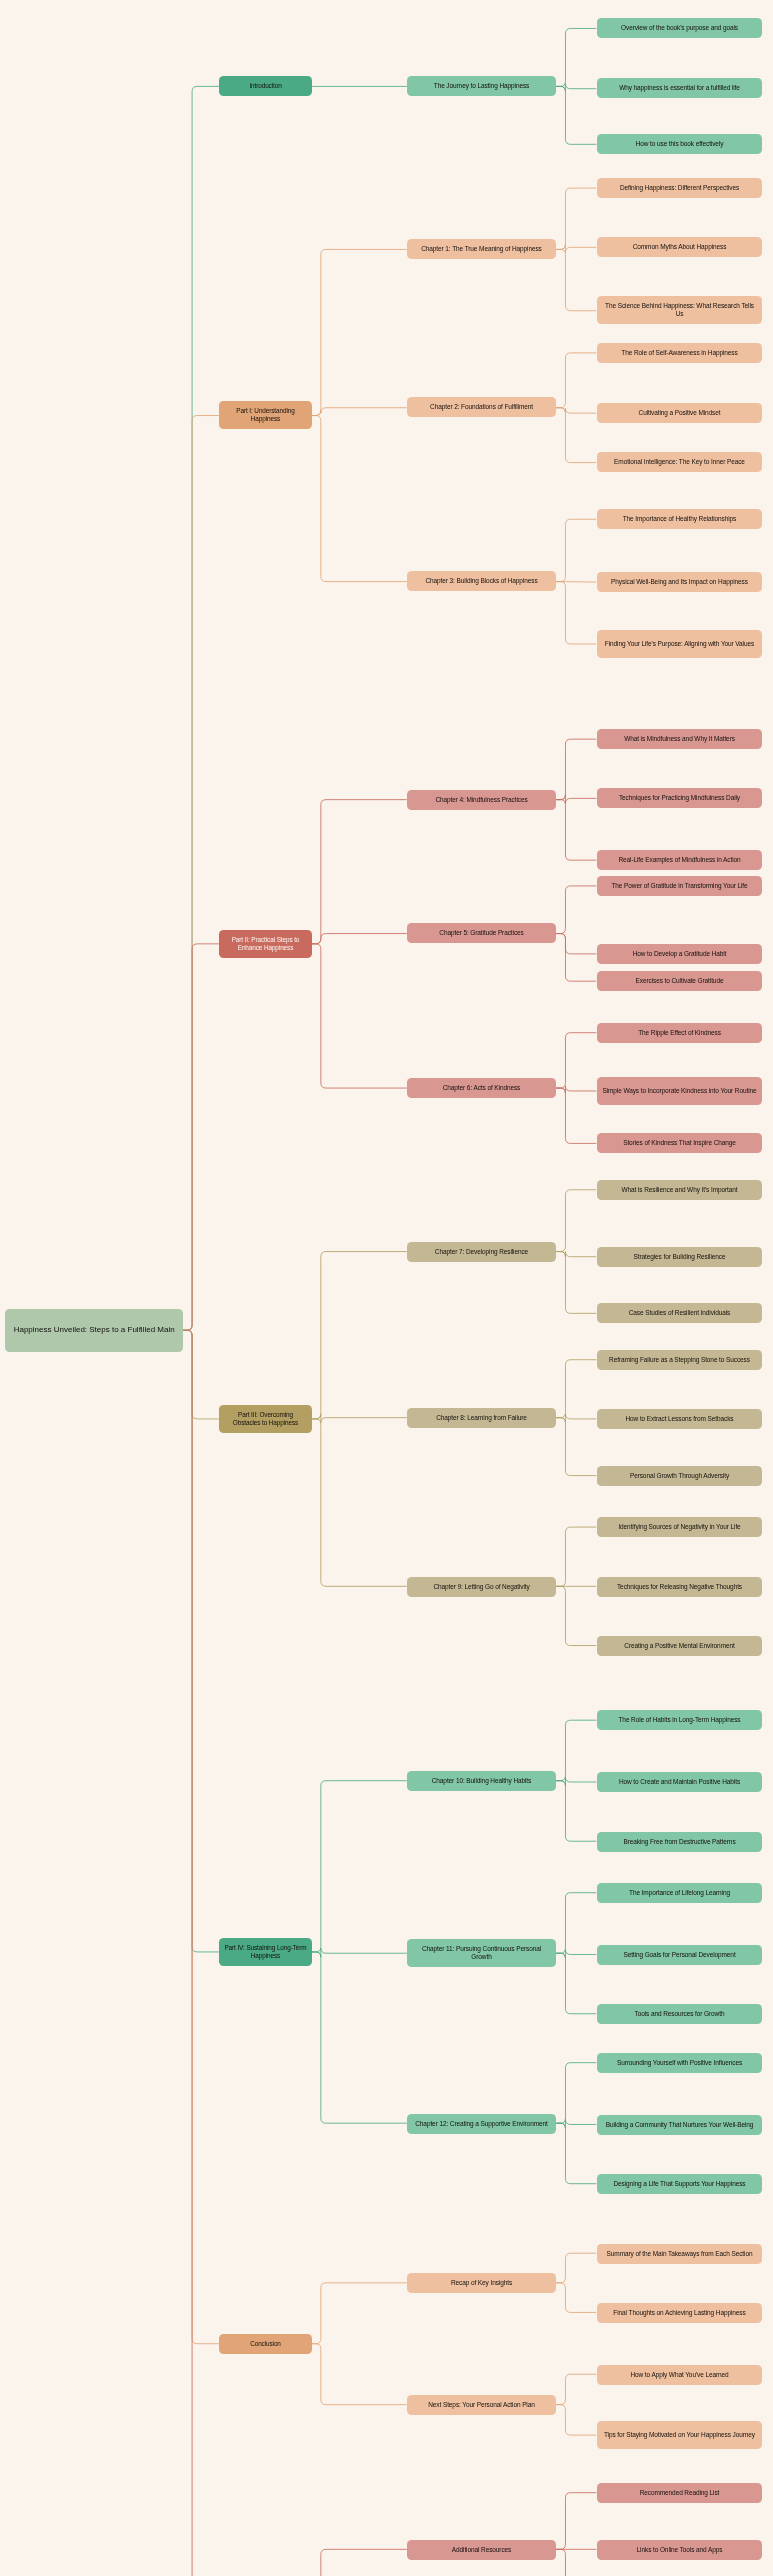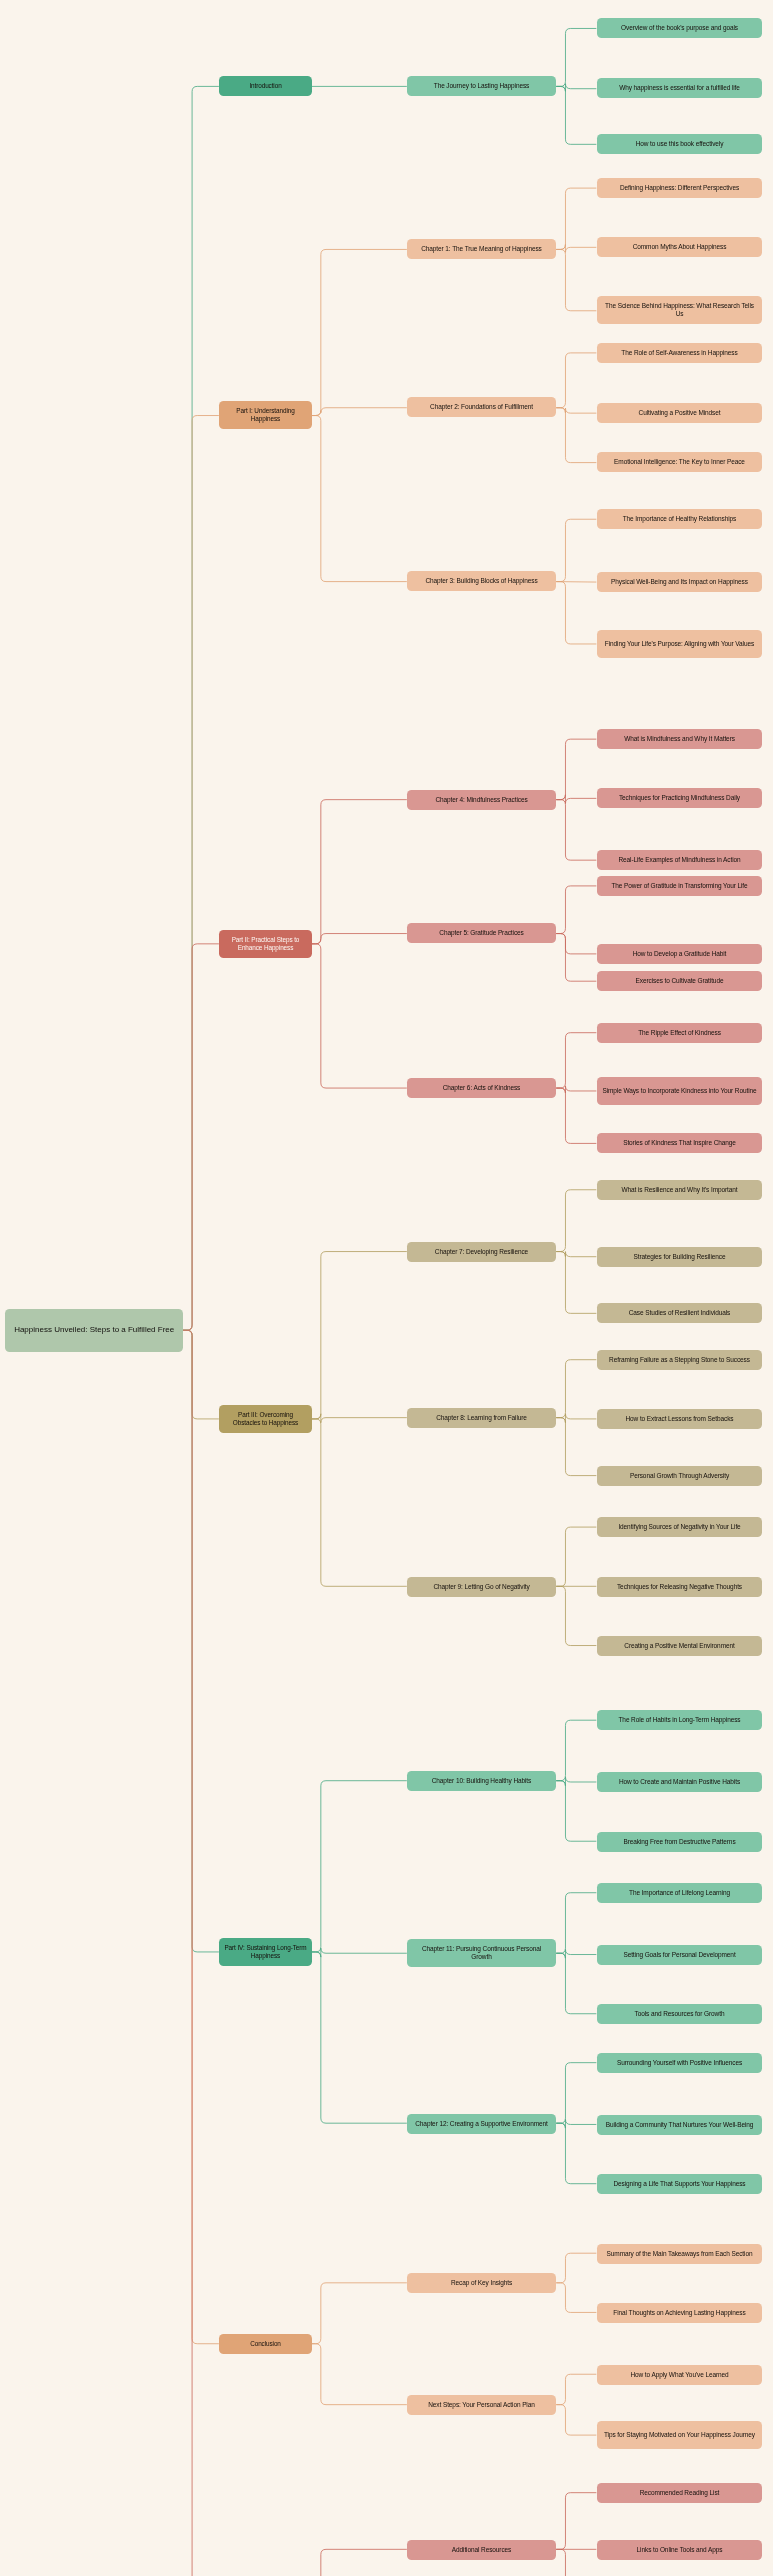--- a/index.html
+++ b/index.html
@@ -122,21 +122,21 @@
       <path d="M 1080 4949.19 L 1088 4949.19 Q 1098 4949.19 1098 4939.19 L 1098 4849.19 Q 1098 4839.19 1108 4839.19 L 1158 4839.19" fill="none" stroke="#c96a5e" stroke-width="1.6"></path>
       <path d="M 1080 4949.19 L 1158 4949.19" fill="none" stroke="#c96a5e" stroke-width="1.6"></path>
       <path d="M 1080 4949.19 L 1088 4949.19 Q 1098 4949.19 1098 4959.19 L 1098 5049.19 Q 1098 5059.19 1108 5059.19 L 1158 5059.19" fill="none" stroke="#c96a5e" stroke-width="1.6"></path>
       <path d="M 605 5044.19 L 613 5044.19 Q 623 5044.19 623 5034.19 L 623 4959.19 Q 623 4949.19 633 4949.19 L 790 4949.19" fill="none" stroke="#c96a5e" stroke-width="1.6"></path>
       <path d="M 605 5044.19 L 613 5044.19 Q 623 5044.19 623 5034.19 L 623 5039.19 Q 623 5029.19 633 5029.19 L 790 5029.19" fill="none" stroke="#c96a5e" stroke-width="1.6"></path>
       <path d="M 605 5044.19 L 613 5044.19 Q 623 5044.19 623 5054.19 L 623 5129.19 Q 623 5139.19 633 5139.19 L 790 5139.19" fill="none" stroke="#c96a5e" stroke-width="1.6"></path>
       <path d="M 355 2582 L 363 2582 Q 373 2582 373 2592 L 373 5034.19 Q 373 5044.19 383 5044.19 L 425 5044.19" fill="none" stroke="#c96a5e" stroke-width="1.6"></path>
     </svg>
   <div id="nodes-layer">
       <div class="node root" style="left: 5.2px; top: 1309px; width: 178px; height: 43px; background: rgb(175, 199, 171);">
-        <span>Happiness Unveiled: Steps to a Fulfilled Free</span>
+        <span>Happiness Unveiled: Steps to a Fulfilled Main</span>
       </div>
       <div class="node lvl3" style="left: 597px; top: 18px; width: 165px; height: 20px; background: rgb(128, 198, 167);">
         <span>Overview of the book's purpose and goals</span>
       </div>
       <div class="node lvl3" style="left: 597px; top: 78px; width: 165px; height: 20px; background: rgb(128, 198, 167);">
         <span>Why happiness is essential for a fulfilled life</span>
       </div>
       <div class="node lvl3" style="left: 597px; top: 134px; width: 165px; height: 20px; background: rgb(128, 198, 167);">
         <span>How to use this book effectively</span>
       </div>

